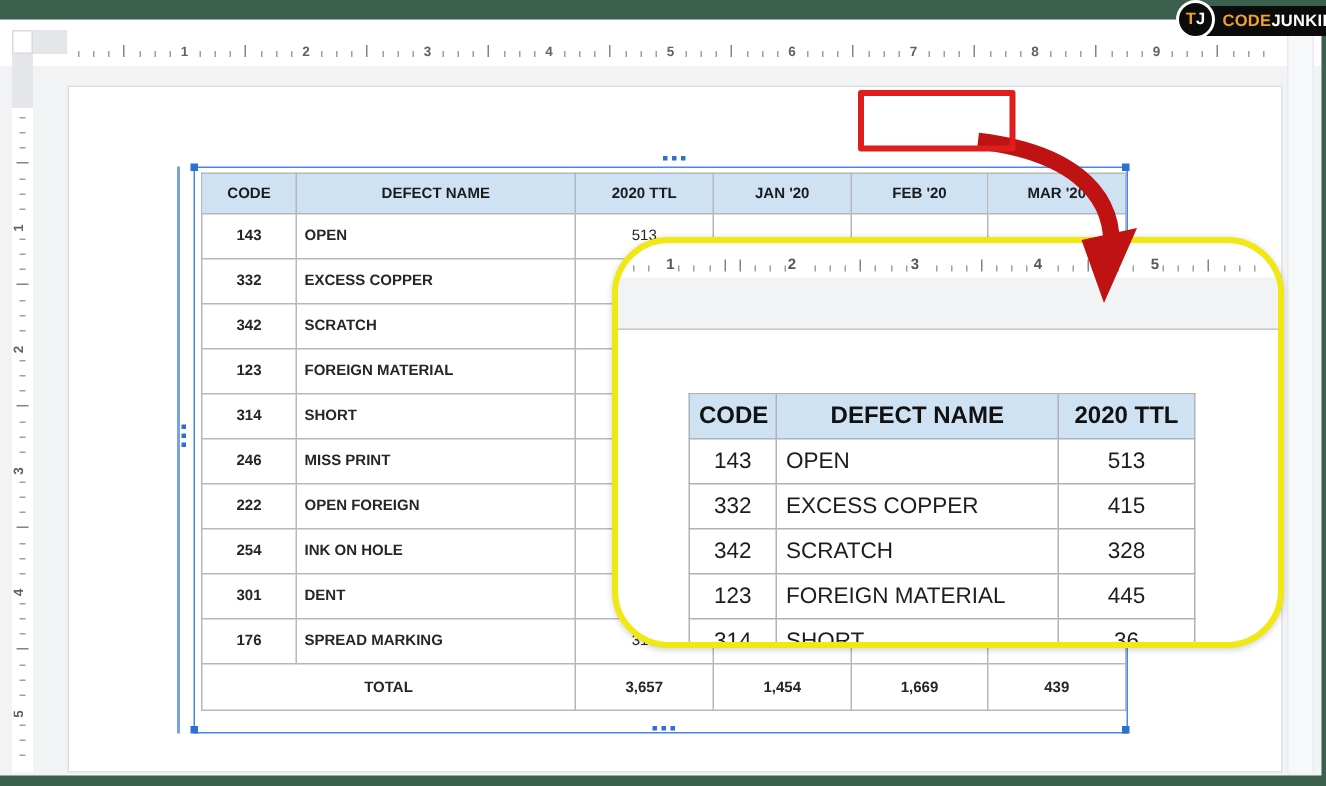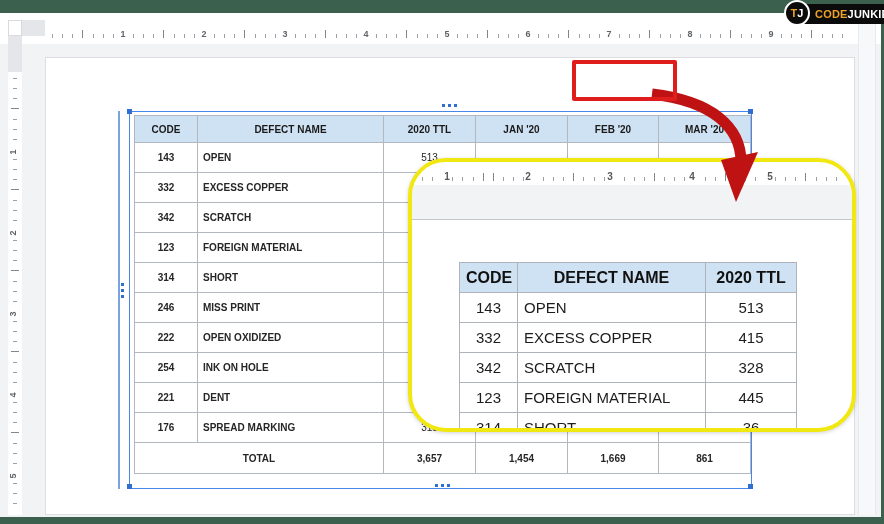--- a/index.html
+++ b/index.html
@@ -320,56 +320,56 @@
         <tr>
           <td class="c-code">246</td>
           <td class="c-name">MISS PRINT</td>
           <td class="c-val"></td>
           <td class="c-val"></td>
           <td class="c-val"></td>
           <td class="c-val"></td>
         </tr>
         <tr>
           <td class="c-code">222</td>
-          <td class="c-name">OPEN OXIDIZED</td>
+          <td class="c-name">OPEN FOREIGN</td>
           <td class="c-val"></td>
           <td class="c-val"></td>
           <td class="c-val"></td>
           <td class="c-val"></td>
         </tr>
         <tr>
           <td class="c-code">254</td>
           <td class="c-name">INK ON HOLE</td>
           <td class="c-val"></td>
           <td class="c-val"></td>
           <td class="c-val"></td>
           <td class="c-val"></td>
         </tr>
         <tr>
-          <td class="c-code">221</td>
+          <td class="c-code">301</td>
           <td class="c-name">DENT</td>
           <td class="c-val"></td>
           <td class="c-val"></td>
           <td class="c-val"></td>
           <td class="c-val"></td>
         </tr>
         <tr>
           <td class="c-code">176</td>
           <td class="c-name">SPREAD MARKING</td>
           <td class="c-val">315</td>
           <td class="c-val">73</td>
           <td class="c-val">135</td>
           <td class="c-val">107</td>
         </tr>
         <tr class="total">
           <td class="" colspan="2">TOTAL</td>
           <td class="c-val">3,657</td>
           <td class="c-val">1,454</td>
           <td class="c-val">1,669</td>
-          <td class="c-val">861</td>
+          <td class="c-val">439</td>
         </tr>
       </tbody>
   </table>
 
   <div class="abs red-box"></div>
 
   <div class="abs callout">
     <div class="co-ruler" id="coruler">
         <span class="num" style="left: 35px;">1</span>
         <span class="num" style="left: 116px;">2</span>

